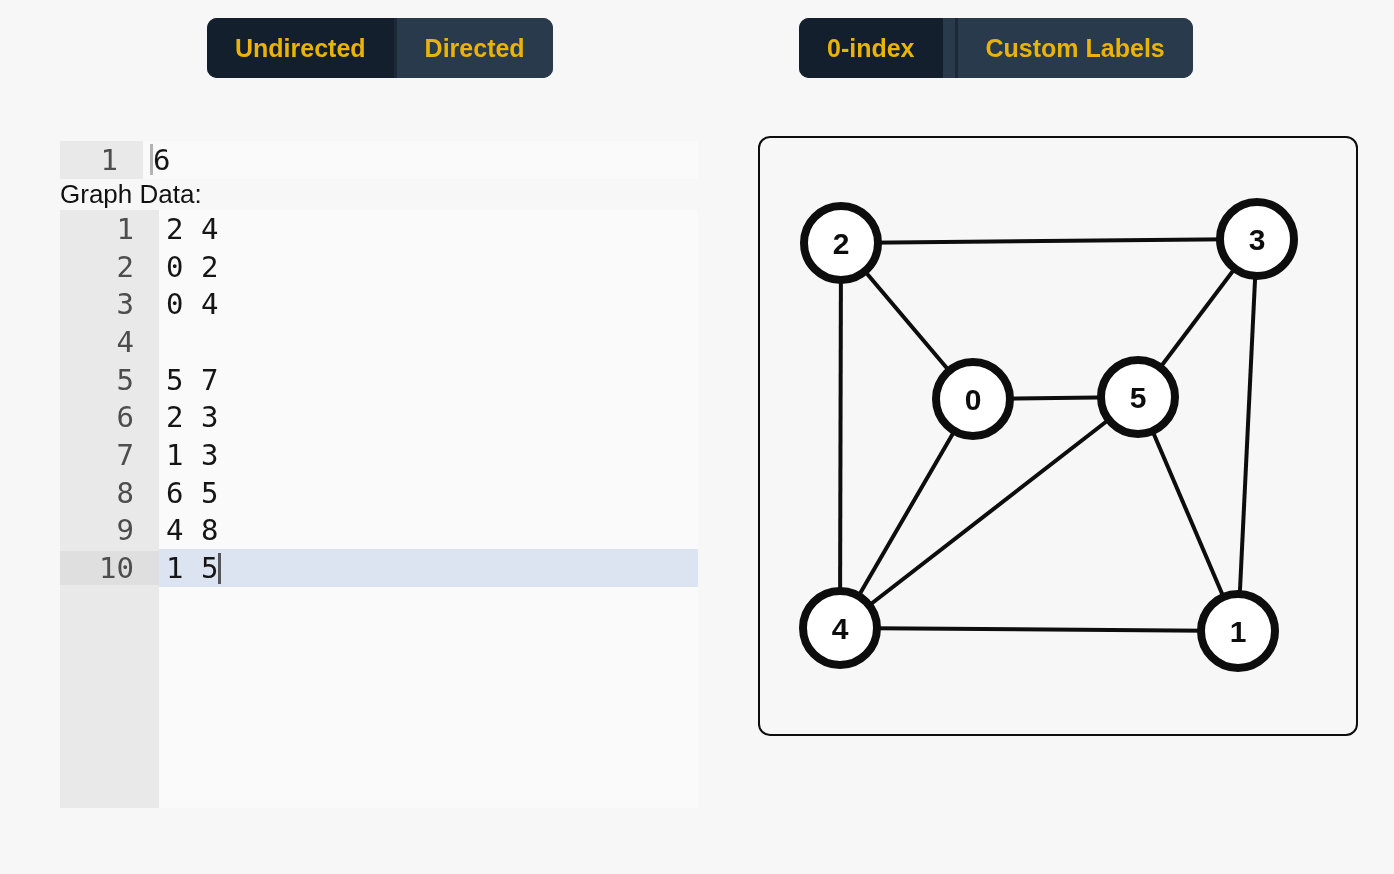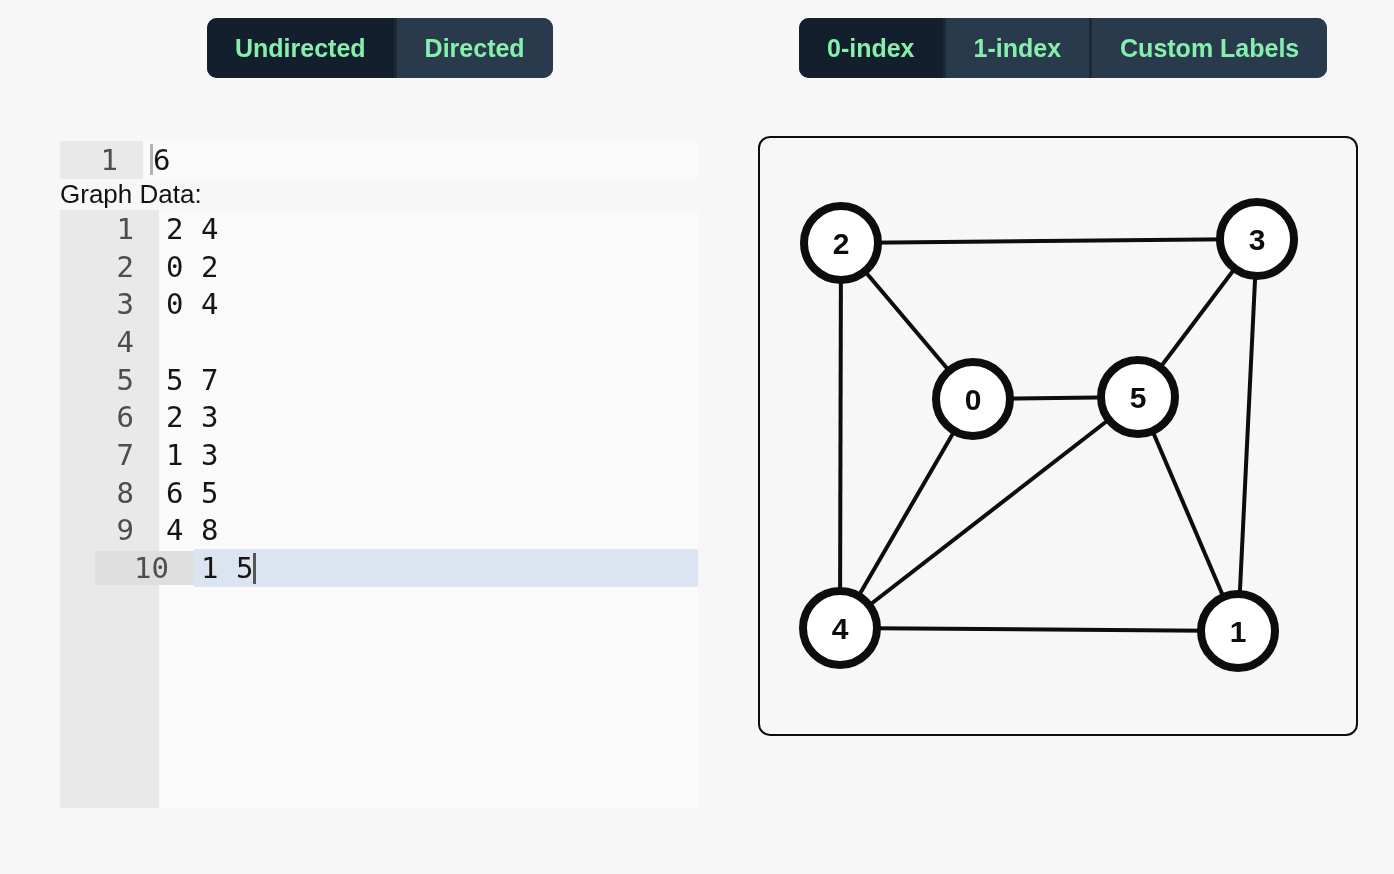--- a/index.html
+++ b/index.html
@@ -26,25 +26,25 @@
   .toggle-group{
     position:absolute;
     top:18px;
     height:60px;
     display:flex;
     border-radius:10px;
     overflow:hidden;
     background:var(--toggle-unselected);
   }
   #direction-toggle{left:207px;}
-  #indexing-toggle{left:799px;}
+  #indexing-toggle{left:799px;gap:12px;}
   .toggle-group .seg{
     display:flex;align-items:center;justify-content:center;
     padding:0 28px;
-    color:#86efac;
+    color:#eab308;
     font-size:25px;
     font-weight:600;
     background:var(--toggle-unselected);
     cursor:pointer;
     white-space:nowrap;
   }
   .toggle-group .seg + .seg{border-left:3px solid var(--toggle-divider);}
   .toggle-group .seg.selected{background:var(--toggle-selected);}
 
   
@@ -90,21 +90,21 @@
   .editor .code{
     flex:1 1 auto;
     padding-left:7px;
     color:#151515;
     white-space:pre;
     height:100%;
     display:flex;
     align-items:center;
   }
   .editor .row.active .code{background:var(--active-line-bg);text-align:center;}
-  .editor .row.active .ln{background:var(--gutter-active-bg);margin-left:35px;}
+  .editor .row.active .ln{background:var(--gutter-active-bg);}
   .caret{
     display:inline-block;
     width:3px;
     height:31px;
     vertical-align:middle;
   }
   .caret.focused{background:#555;}
   .caret.unfocused{background:#b3b3b3;}
   #node-count-editor{height:38px;margin-bottom:0;}
   #graph-data-editor{height:598px;}
@@ -134,21 +134,20 @@
 </head>
 <body>
 
 <div class="toggle-group" id="direction-toggle">
     <div class="seg selected">Undirected</div>
     <div class="seg">Directed</div>
   </div>
 
 <div class="toggle-group" id="indexing-toggle">
     <div class="seg selected">0-index</div>
-    <div class="seg">1-index</div>
     <div class="seg">Custom Labels</div>
   </div>
 
 <div class="editors">
   <div class="editor gutter-narrow" id="node-count-editor">
       <div class="gutter-col"></div>
       <div class="row">
         <span class="ln">1</span>
         <span class="code"><span class="caret unfocused"></span>6</span>
       </div>

